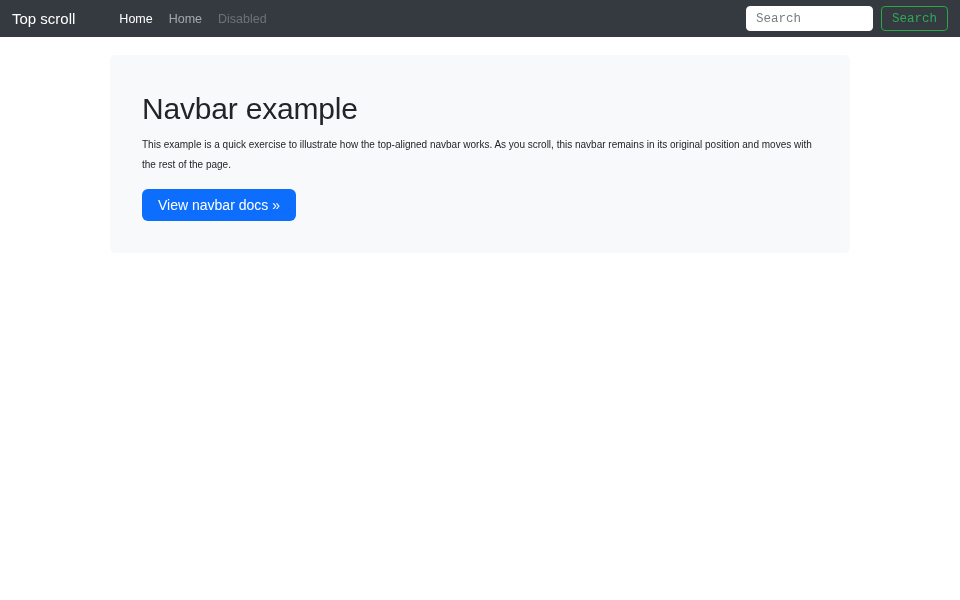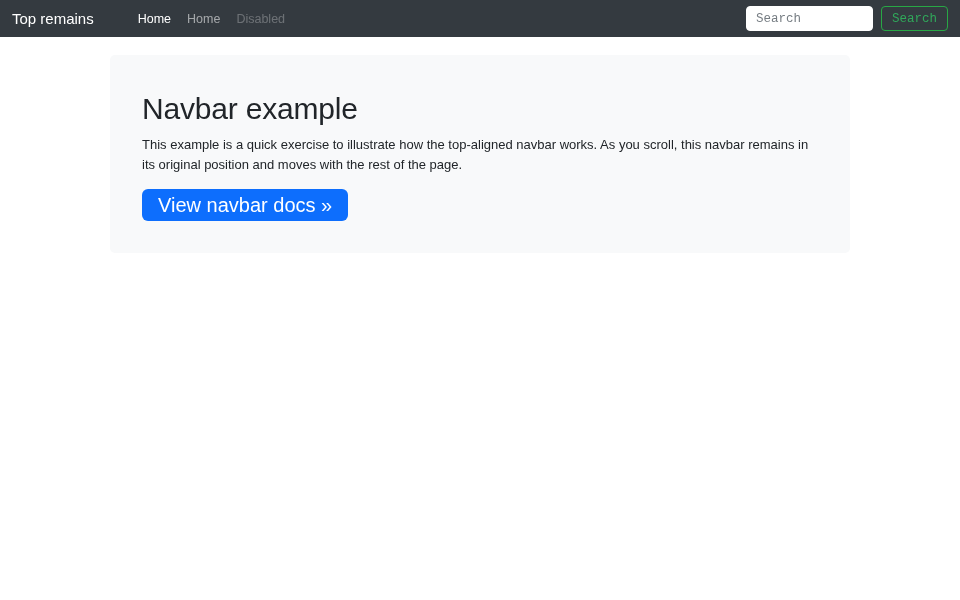--- a/index.html
+++ b/index.html
@@ -92,44 +92,44 @@
   .jumbotron h1 {
     margin: 5px 0 8px 0;
     font-size: 30px;
     font-weight: 500;
     color: #212529;
     letter-spacing: -0.2px;
     line-height: 36px;
   }
   .jumbotron p {
     margin: 0 0 14px 0;
-    font-size: 13px;
+    font-size: 10px;
     line-height: 20px;
     color: #212529;
     max-width: 676px;
   }
   .cta-btn {
     display: inline-block;
     background: #0d6efd;
     color: #ffffff;
     border: none;
     border-radius: 6px;
-    font-size: 20px;
+    font-size: 14px;
     font-weight: 400;
     font-family: inherit;
     padding: 8px 16px;
     line-height: 16px;
     cursor: pointer;
   }
 </style>
 </head>
 <body>
 
 <header class="navbar">
-  <a class="navbar-brand">Top remains</a>
+  <a class="navbar-brand">Top scroll</a>
 
   <nav class="navbar-nav">
     <a class="nav-link active">Home</a>
     <a class="nav-link normal">Home</a>
     <a class="nav-link disabled">Disabled</a>
   </nav>
 
   <div class="search-form">
     <input class="search-input" type="text" placeholder="Search" style="">
     <button class="search-btn">Search</button>

